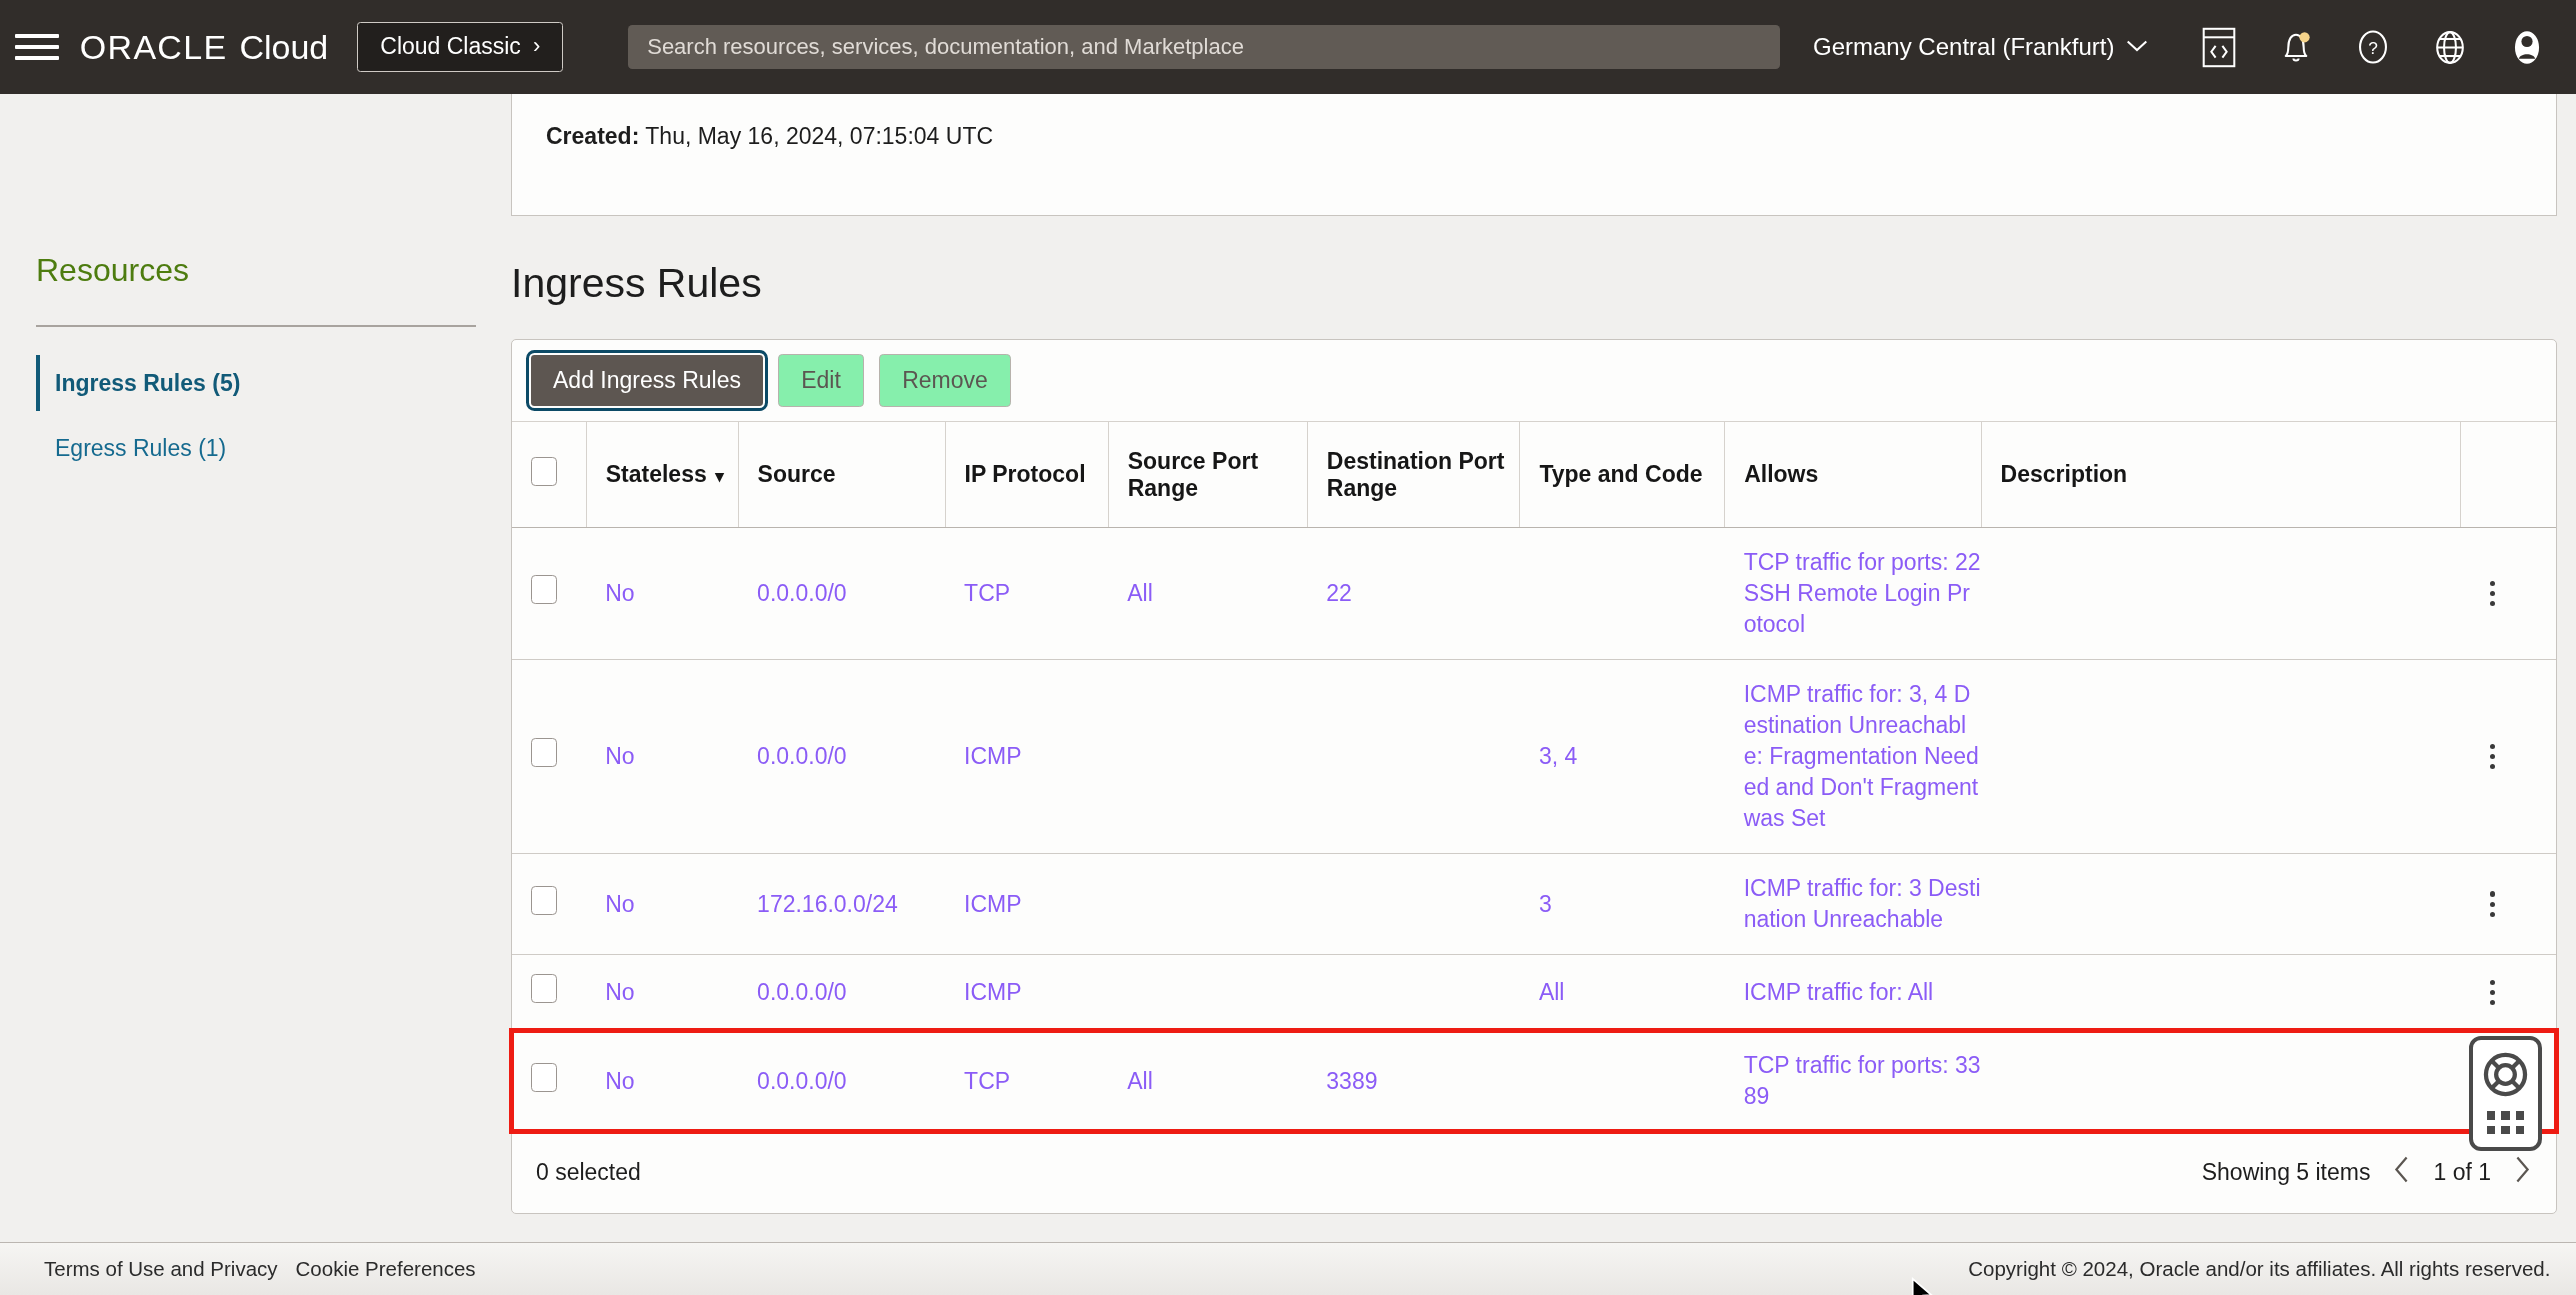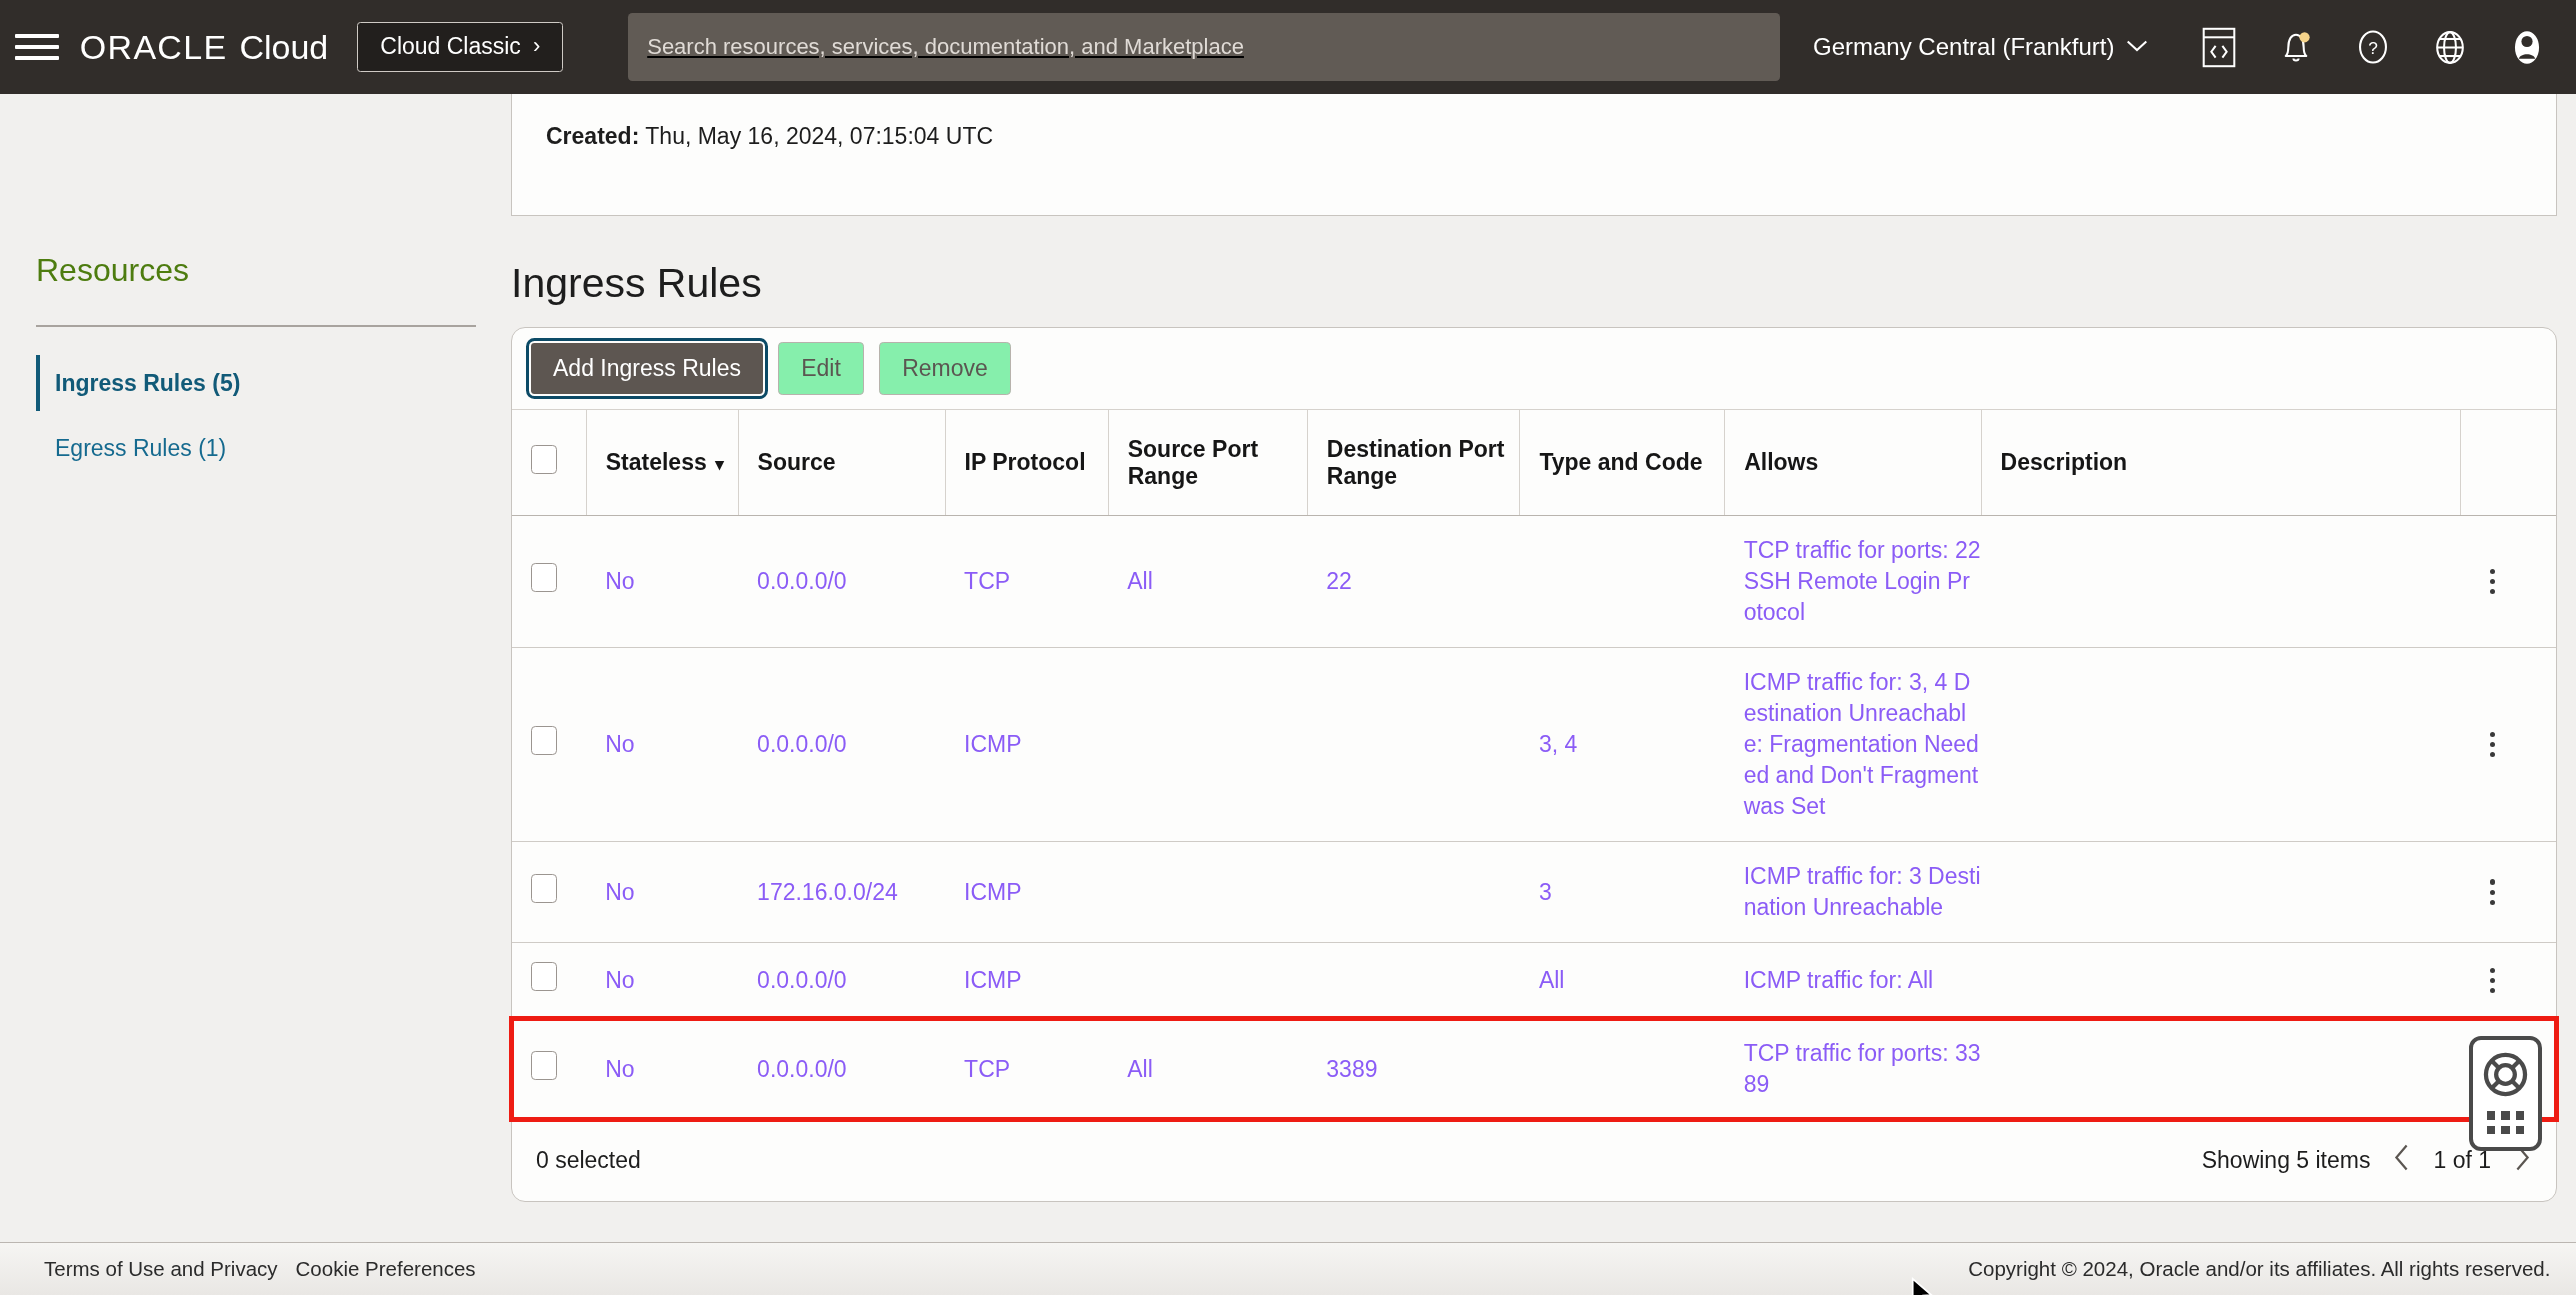--- a/index.html
+++ b/index.html
@@ -41,24 +41,24 @@
     font-size: 23px;
     padding: 9.4px 22px 11px 22px;
     border-radius: 3.4px;
     display: flex; align-items: center; gap: 12px;
     cursor: pointer;
     white-space: nowrap;
   }
   .cloud-classic-btn .chev { font-size: 22px; font-weight: 300; }
   .search-wrap {
     margin-left: 65px;
-    width: 1152px; height: 68px;
+    width: 1152px; height: 44px;
     background: #615b55;
     border-radius: 4.3px;
-    display: flex; align-items: center; text-decoration: underline;
+    display: flex; align-items: center;
   }
   .search-wrap input {
     width: 100%; height: 100%;
     background: transparent; border: none; outline: none;
     color: #e8e4e0;
     font-family: "Liberation Sans", sans-serif;
     font-size: 22px;
     padding: 0 19px;
   }
   .search-wrap input::placeholder { color: #e0dbd6; opacity: 1; }
@@ -124,25 +124,25 @@
   }
   .created-line { padding-top: 29px; font-size: 23px; color: #1d1d1d; }
   .created-line b { font-weight: 700; }
 
   .section-title {
     font-size: 41px; color: #1d1d1d; font-weight: 400;
     margin: 44px 0 0 0; padding-left: 0;
   }
 
   .table-card {
-    margin-top: 20px;
+    margin-top: 32px;
     width: 2046px;
     background: #fdfdfc;
     border: 0.9px solid #c8c4bf;
-    border-radius: 14px;
+    border-radius: 5px;
   }
 
   .toolbar {
     height: 82px;
     display: flex; align-items: center; gap: 15.3px;
     padding-left: 19px;
     border-bottom: 0.9px solid #d6d2cd;
   }
   .btn {
     font-family: "Liberation Sans", sans-serif;

